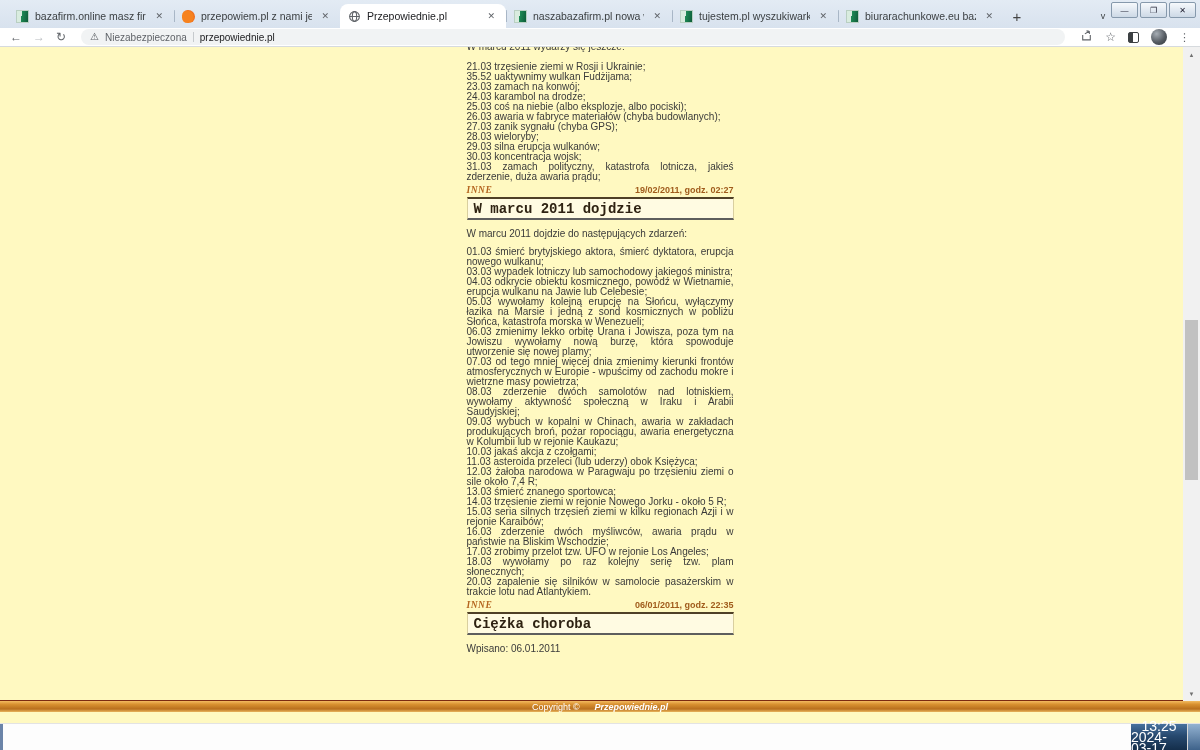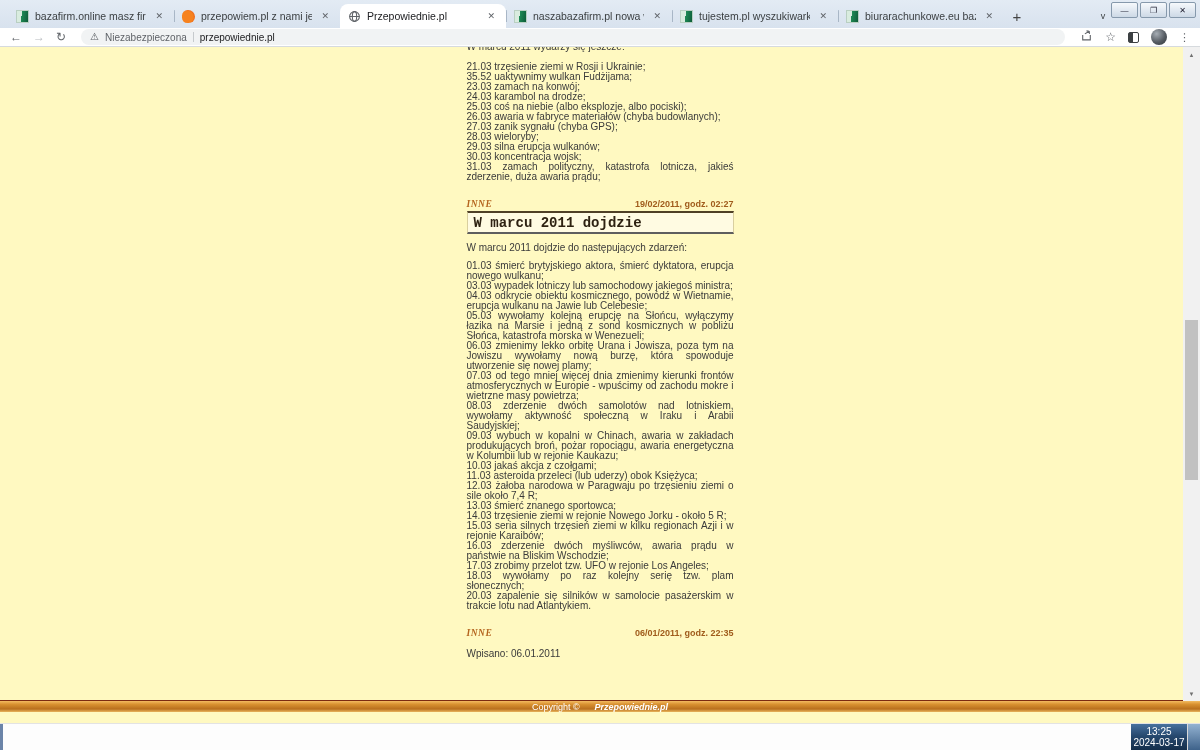--- a/index.html
+++ b/index.html
@@ -37,41 +37,41 @@
   .sidepanel-ico::before { content:""; position:absolute; left:0; top:0; bottom:0; width:4px; background:#3c4043; }
   .avatar { width:16px; height:16px; border-radius:50%; background:radial-gradient(circle at 35% 30%, #a6adb4, #565c63 55%, #2e3338); }
   .dots { font-size:11px; color:#5f6368; letter-spacing:0; }
 
   
   .viewport { position:absolute; top:47px; left:0; right:0; bottom:27px; background:#fff9c1; overflow:hidden; }
   .content { width:267px; margin:0 auto; font-size:10px; line-height:10px; color:#3a3a3a; }
   .content p { text-align:justify; }
   .clipped { margin-top:-5px; }
   .list1 { margin-top:10px; }
-  .post-head { display:flex; justify-content:space-between; align-items:flex-end; margin-top:17px; padding-bottom:2px; }
+  .post-head { display:flex; justify-content:space-between; align-items:flex-end; margin-top:3px; padding-bottom:2px; }
   .cat { font-size:9.5px; font-weight:bold; font-style:italic; color:#b4641e; letter-spacing:.5px; font-family:"Liberation Serif", serif; }
   .pdate { font-size:9px; font-weight:bold; color:#a05c1c; }
   .post-title { background:#fffbe2; border:1px solid #d9cf9f; border-top:2px solid #4f4026; border-bottom:2px solid #5e5e5e; padding:3px 6px 2px; font-family:Liberation Mono, monospace; font-weight:bold; font-size:14px; line-height:14px; color:#2e2212; }
   .post-intro { margin-top:9px; }
   .items { margin-top:8px; }
 
   
   .footer-bar { position:absolute; left:0; right:0; bottom:11px; height:12px; border-top:1px solid #7c2a10; background:linear-gradient(180deg,#f3bb61 0%,#d99130 30%,#b9701e 72%,#e9b45c 100%); display:flex; align-items:center; justify-content:center; color:#fff; font-size:9px; line-height:12px; gap:15px; }
   .footer-bar .site { font-weight:bold; font-style:italic; }
 
   
   .scrollbar { position:absolute; right:0; top:0; width:17px; height:calc(100% - 22px); background:#f1f1f1; }
   .sb-arrow { position:absolute; left:0; width:17px; height:15px; display:flex; align-items:center; justify-content:center; font-size:6px; color:#707070; }
   .sb-up { top:0; } .sb-down { bottom:0; }
   .sb-thumb { position:absolute; left:2px; width:13px; top:273px; height:160px; background:#c1c1c1; }
 
   
   .taskbar { position:absolute; left:0; right:0; bottom:0; height:27px; background:#fdfdfd; border-top:1px solid #e3e3e3; }
   .task-edge { position:absolute; left:0; top:0; bottom:0; width:3px; background:linear-gradient(90deg,#7档,#6b84a8); background:#6b84a8; }
-  .clock { position:absolute; right:13px; top:0; bottom:0; width:56px; background:linear-gradient(180deg,#47719e 0%,#27496f 45%,#142e4b 100%); color:#fff; font-size:10px; line-height:11px; display:flex; flex-direction:column; align-items:center; justify-content:center; }
+  .clock { position:absolute; right:13px; top:0; bottom:0; width:56px; background:linear-gradient(180deg,#47719e 0%,#27496f 45%,#142e4b 100%); color:#fff; font-size:14px; line-height:11px; display:flex; flex-direction:column; align-items:center; justify-content:center; }
   .show-desktop { position:absolute; right:0; top:0; bottom:0; width:13px; background:linear-gradient(180deg,#93b2d1,#3e628a); border-left:1px solid #d8d8d8; }
 </style>
 </head>
 <body>
 
 <div class="window">
 
   <div class="tabstrip">
     <div class="tab">
       <span class="fav green"></span>
@@ -187,20 +187,21 @@
           <p>16.03 zderzenie dwóch myśliwców, awaria prądu w państwie na Bliskim Wschodzie;</p>
           <p>17.03 zrobimy przelot tzw. UFO w rejonie Los Angeles;</p>
           <p>18.03 wywołamy po raz kolejny serię tzw. plam słonecznych;</p>
           <p>20.03 zapalenie się silników w samolocie pasażerskim w trakcie lotu nad Atlantykiem.</p>
         </div>
 
       <div class="post-head">
         <span class="cat">INNE</span>
         <span class="pdate">06/01/2011, godz. 22:35</span>
       </div>
+      <div class="post-title">Ciężka choroba</div>
       <p class="post-intro">Wpisano: 06.01.2011</p>
 
     </div>
 
     <div class="footer-bar">
       <span>Copyright ©</span>
       <span class="site">Przepowiednie.pl</span>
     </div>
 
     <div class="scrollbar">

